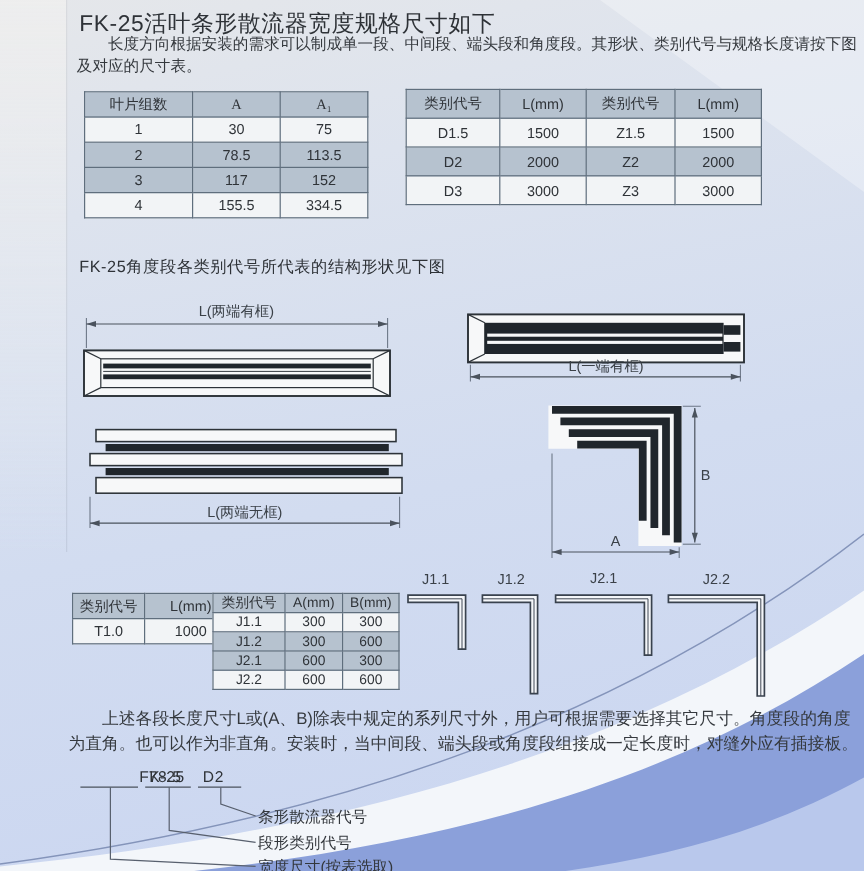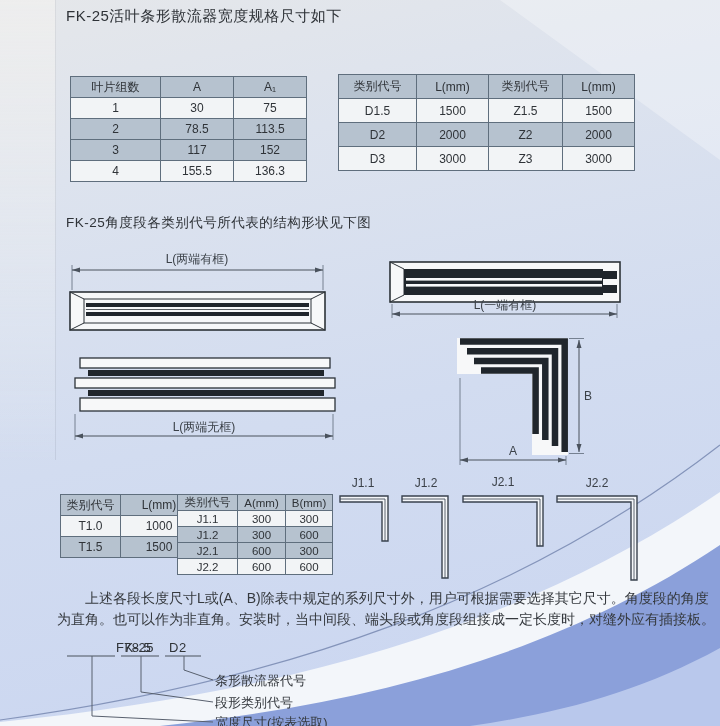--- a/index.html
+++ b/index.html
@@ -9,32 +9,32 @@
     background:linear-gradient(168deg,#e5e7ea 0%,#dde3ee 22%,#d2dcf0 55%,#c9d5f1 100%);
     color:#3b3e42;
   }
   #bg-svg{position:absolute;left:0;top:0;z-index:0;pointer-events:none;}
   .left-strip{
     position:absolute;left:0;top:0;width:55px;height:460px;z-index:1;
     background:linear-gradient(180deg,rgba(238,238,238,.95),rgba(225,231,241,.55) 70%,rgba(225,231,241,0));
     border-right:1px solid rgba(140,150,168,.22);
   }
   .content{position:absolute;z-index:2;}
-  .h1{left:66px;top:7px;font-size:15px;letter-spacing:.5px;color:#2e3237;}
+  .h1{left:66px;top:7px;font-size:19px;letter-spacing:.5px;color:#2e3237;}
   .p1{left:64px;top:28px;width:650px;font-size:13px;line-height:18px;text-indent:2em;color:#35393e;}
   .h2{left:66px;top:214px;font-size:13.5px;letter-spacing:.5px;color:#2e3237;}
   .p2{left:57px;top:588px;width:660px;font-size:14px;line-height:21px;text-indent:2em;color:#35393e;}
 
   table{border-collapse:collapse;table-layout:fixed;position:absolute;z-index:2;
         font-size:12px;color:#2f3338;background:#f2f4f6;}
   th,td{border:1px solid #5f6e7d;text-align:center;font-weight:normal;padding:0;}
   table{border:1.5px solid #4d5a66;}
   thead th{background:#b6c2cf;}
   #blade-table{left:70px;top:76px;width:236px;}
-  #blade-table th{height:20px;} #blade-table td{height:20px;}
+  #blade-table th{height:20px;font-family:Liberation Serif, serif;} #blade-table td{height:20px;}
   #blade-table tbody tr:nth-child(2) td,#blade-table tbody tr:nth-child(3) td{background:#b6c2cf;}
   #length-table{left:338px;top:74px;width:296px;}
   #length-table th,#length-table td{height:23px;}
   #length-table tbody tr:nth-child(2) td{background:#b6c2cf;}
   #tee-table{left:60px;top:494px;width:137px;}
   #tee-table th,#tee-table td{height:20px;}
   #tee-table tbody tr:nth-child(2) td,#tee-table tbody tr:nth-child(3) td{background:#b6c2cf;}
   #corner-table{left:177px;top:494px;width:155px;font-size:11.5px;}
   #corner-table th,#corner-table td{height:15px;}
   #corner-table tbody tr:nth-child(2) td,#corner-table tbody tr:nth-child(3) td{background:#b6c2cf;}
@@ -53,20 +53,21 @@
   <svg id="bg-svg" width="720" height="726" viewBox="0 0 720 726">
     <polygon points="500,0 720,0 720,160" fill="rgba(255,255,255,0.30)"></polygon>
     <path d="M 720,492 C 530,622 300,692 0,722 L 0,726 L 720,726 Z" fill="#f3f6fa"></path>
     <path d="M 720,545 C 560,652 380,702 160,726 L 720,726 Z" fill="#8ba0da"></path>
     <path d="M 720,648 C 640,692 560,713 470,726 L 720,726 Z" fill="#b9c8ec"></path>
     <path d="M 720,445 C 520,600 280,682 0,720" fill="none" stroke="#8494ba" stroke-width="1.2"></path>
   </svg>
   <div class="left-strip"></div>
 
   <div class="content h1">FK-25活叶条形散流器宽度规格尺寸如下</div>
+  <div class="content p1">长度方向根据安装的需求可以制成单一段、中间段、端头段和角度段。其形状、类别代号与规格长度请按下图及对应的尺寸表。</div>
   <div class="content h2">FK-25角度段各类别代号所代表的结构形状见下图</div>
   <div class="content p2">上述各段长度尺寸L或(A、B)除表中规定的系列尺寸外，用户可根据需要选择其它尺寸。角度段的角度为直角。也可以作为非直角。安装时，当中间段、端头段或角度段组接成一定长度时，对缝外应有插接板。</div>
 
   <table id="blade-table">
     <colgroup>
         <col style="width:90px">
         <col style="width:73px">
         <col style="width:73px">
       </colgroup>
   <thead>
@@ -88,21 +89,21 @@
           <td>113.5</td>
         </tr>
         <tr>
           <td>3</td>
           <td>117</td>
           <td>152</td>
         </tr>
         <tr>
           <td>4</td>
           <td>155.5</td>
-          <td>136.3</td>
+          <td>334.5</td>
         </tr>
       </tbody>
     </table>
   <table id="length-table">
     <colgroup>
         <col style="width:78px">
         <col style="width:72px">
         <col style="width:74px">
         <col style="width:72px">
       </colgroup>
@@ -143,24 +144,20 @@
   <thead>
         <tr>
           <th>类别代号</th>
           <th>L(mm)</th>
         </tr>
       </thead>
       <tbody>
         <tr>
           <td>T1.0</td>
           <td>1000</td>
-        </tr>
-        <tr>
-          <td>T1.5</td>
-          <td>1500</td>
         </tr>
       </tbody>
     </table>
   <table id="corner-table">
     <colgroup>
         <col style="width:60px">
         <col style="width:48px">
         <col style="width:47px">
       </colgroup>
   <thead>

